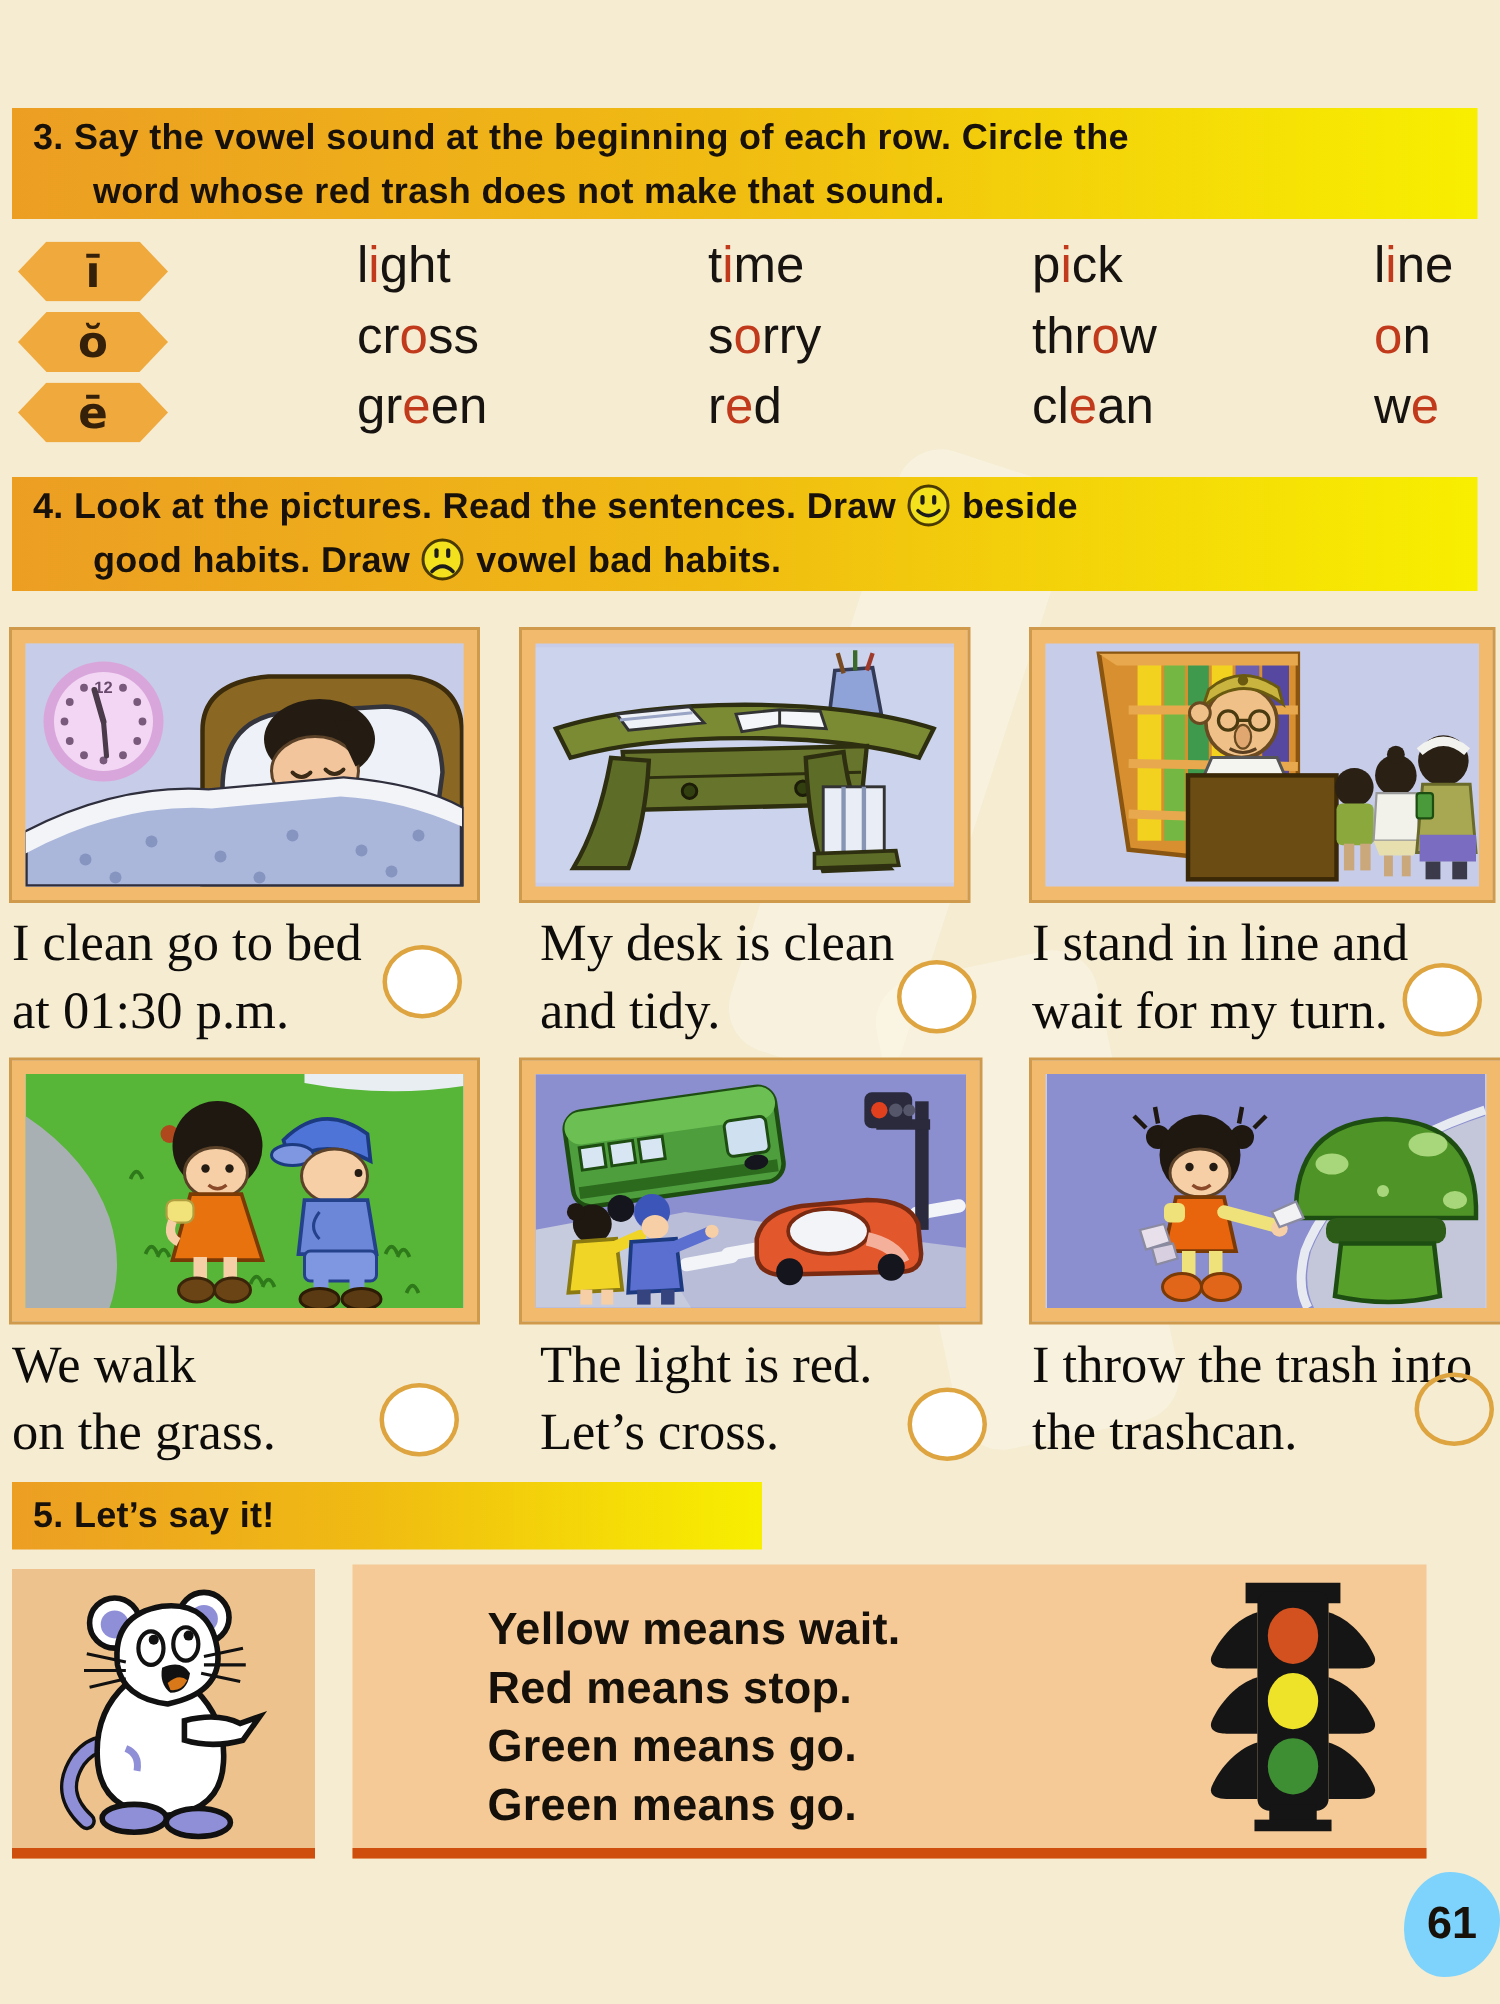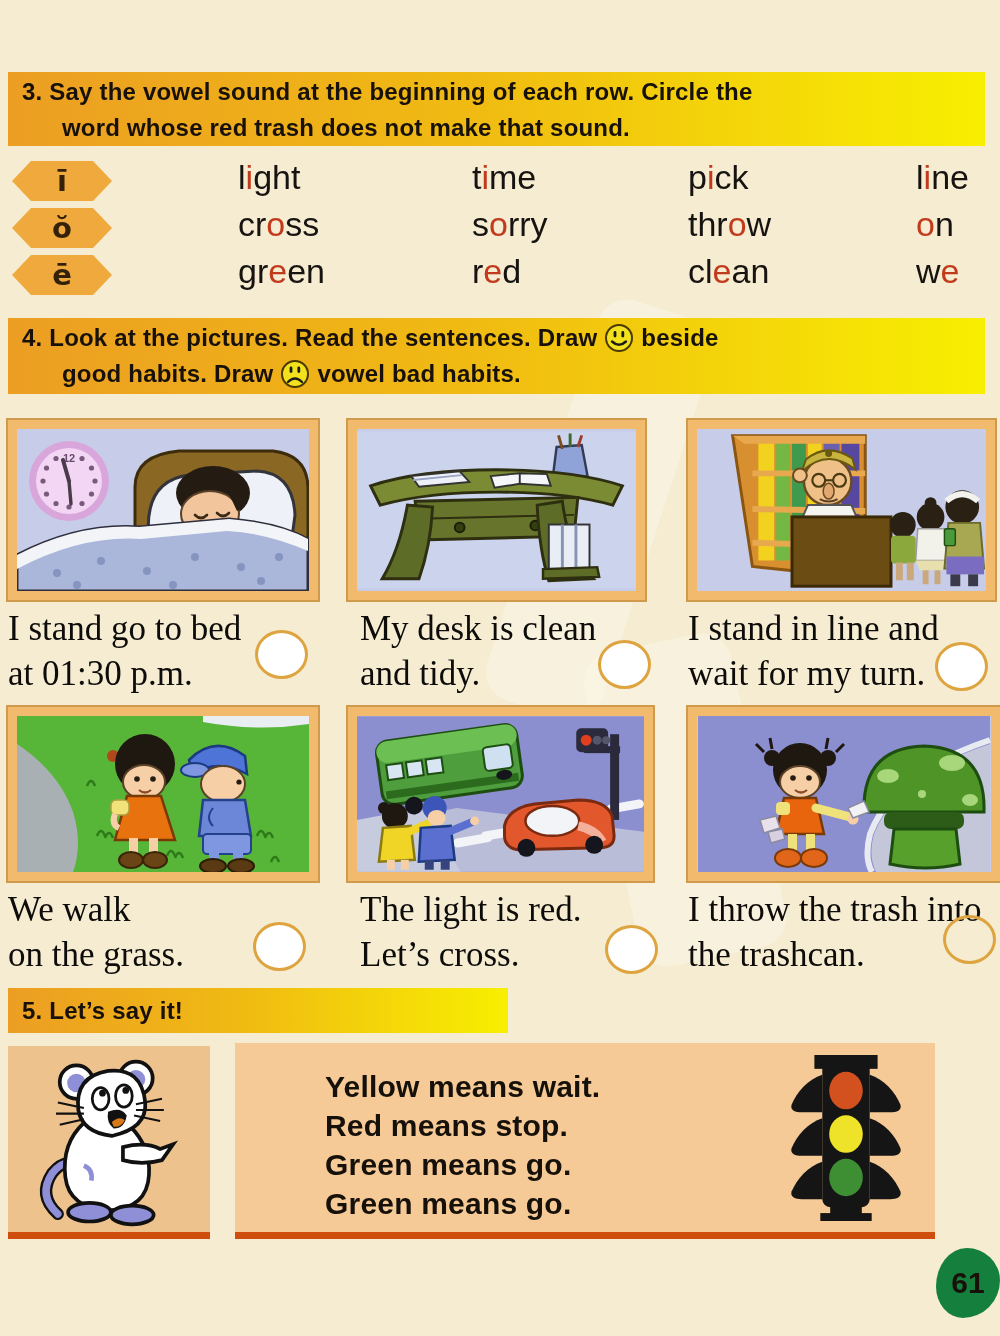--- a/index.html
+++ b/index.html
@@ -66,31 +66,31 @@
   .c5 .circle{left:257px;top:230px;}
   .c6 .circle{left:255px;top:220px;background:transparent;}
   
   #mouse-box{
     position:absolute;left:8px;top:1046px;width:202px;height:186px;
     background:#eec28c;border-bottom:7px solid #cf4e0d;
   }
   #mouse-box svg{display:block;margin:10px auto 0;}
   #say-box{
     position:absolute;left:235px;top:1043px;width:700px;height:189px;
-    background:#f6ca96;border-bottom:7px solid #cf4e0d;
+    background:#f6ca96;border-bottom:7px solid #cf4e0d;padding-left:16px;
   }
   .say-lines{
     position:absolute;left:90px;top:24px;font-weight:bold;font-size:30px;
     line-height:39px;color:#15100a;letter-spacing:.2px;
   }
   #traffic-light{position:absolute;right:28px;top:12px;}
   
   #cloud{
     position:absolute;left:936px;top:1248px;width:64px;height:70px;
-    background:#15803d;border-radius:48% 52% 58% 42% / 55% 46% 54% 45%;
+    background:#7dd3fc;border-radius:48% 52% 58% 42% / 55% 46% 54% 45%;
     display:flex;align-items:center;justify-content:center;
     font-weight:bold;font-size:30px;color:#17110a;
   }
   
   .wm{position:absolute;background:rgba(252,248,236,.45);border-radius:30px;}
   .wm1{left:540px;top:300px;width:120px;height:420px;transform:rotate(18deg);}
   .wm2{left:610px;top:640px;width:150px;height:320px;transform:rotate(-12deg);}
 </style>
 </head>
 <body>
@@ -191,21 +191,21 @@
           <circle cx="178" cy="128" r="4"></circle>
           <circle cx="224" cy="138" r="4"></circle>
           <circle cx="262" cy="128" r="4"></circle>
           <circle cx="60" cy="156" r="4"></circle>
           <circle cx="156" cy="156" r="4"></circle>
           <circle cx="244" cy="152" r="4"></circle>
         </g>
     </svg>
   </div>
   <div class="caption">
-    <div>I stand go to bed</div>
+    <div>I clean go to bed</div>
     <div>at 01:30 p.m.</div>
   </div>
   <div class="circle"></div>
 </div>
 
 <div class="card c2">
   <div class="pic">
     <svg viewBox="0 0 288 162">
       <rect width="288" height="162" fill="#ccd3ec"></rect>
       <path d="M206,16 L232,14 L238,46 L202,48 Z" fill="#8fa3d8" stroke="#333a55" stroke-width="2.5"></path>

